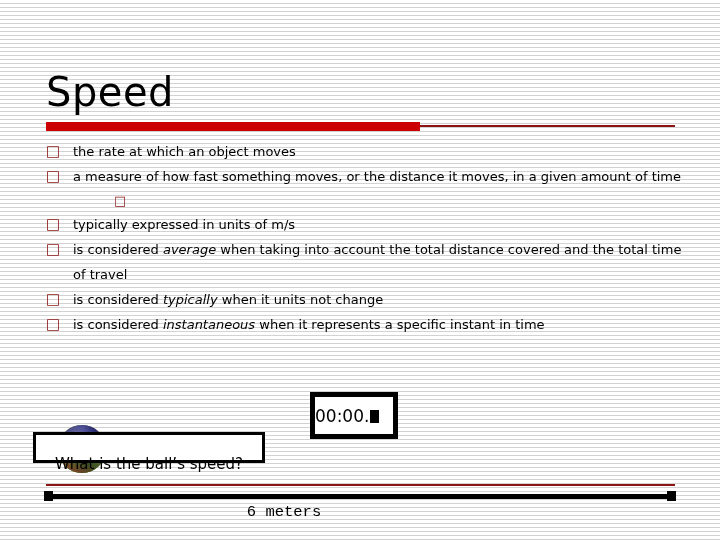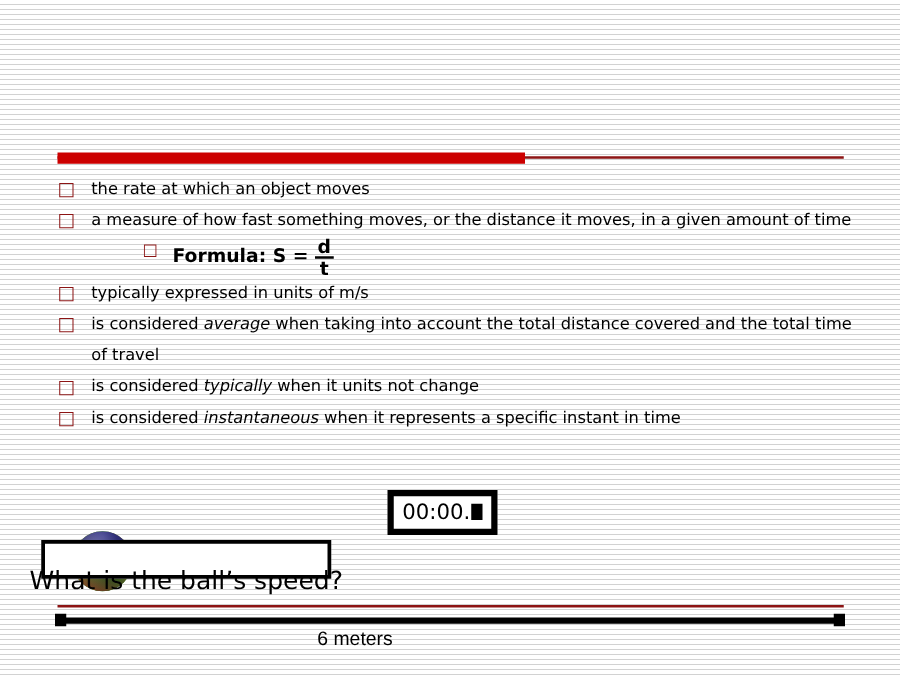--- a/index.html
+++ b/index.html
@@ -131,27 +131,26 @@
     padding-top: 1px;
     font-weight: bold;
   }
 
   
   #timer {
     position: absolute;
     left: 310px;
     top: 392px;
     width: 88px;
-    height: 36px;
+    height: 47px;
     background-color: #ffffff;
     border: 5px solid #000000;
     box-sizing: border-box;
     display: flex;
     align-items: center;
-    justify-content: center;
   }
   #timer-text {
     font-family: "DejaVu Sans", sans-serif;
     font-size: 17px;
     color: #000000;
     letter-spacing: 0px;
     white-space: nowrap;
   }
   #timer-cursor {
     display: inline-block;
@@ -208,21 +207,21 @@
     height: 31px;
     background-color: #ffffff;
     border: 3px solid #000000;
     box-sizing: border-box;
     display: flex;
     align-items: center;
     justify-content: center;
   }
   #question-text {
     font-family: "DejaVu Sans", sans-serif;
-    font-size: 20px;
+    font-size: 15px;
     color: #000000;
     white-space: nowrap;
     margin-top: 32px;
   }
 
   
   #ground-line {
     position: absolute;
     left: 46px;
     top: 484px;
@@ -256,49 +255,49 @@
   }
   #measure .cap-left  { left: 0px; }
   #measure .cap-right { right: 0px; }
 
   #measure-label {
     position: absolute;
     left: 0px;
     top: 503px;
     width: 568px;
     text-align: center;
-    font-family: Liberation Sans, sans-serif;
+    font-family: Liberation Mono, monospace;
     font-size: 15.5px;
     color: #000000;
   }
 </style>
 </head>
 <body>
 
 <div id="slide">
 
+  <div id="title">Speed</div>
 
   <div id="divider-thin"></div>
   <div id="divider-thick"></div>
 
   <div id="body">
 
     <div class="bullet-row lvl1">
       <span class="bul-mark">□</span>
       <span class="bul-text">the rate at which an object moves</span>
     </div>
 
     <div class="bullet-row lvl1">
       <span class="bul-mark">□</span>
       <span class="bul-text">a measure of how fast something moves, or the distance it moves, in a given amount of time</span>
     </div>
 
     <div class="bullet-row lvl2">
       <span class="bul-mark">□</span>
-      <span class="bul-text"><span>Formula:  S  =  </span><span class="frac"><span class="num">d</span><span class="den">t</span></span></span>
     </div>
 
     <div class="bullet-row lvl1">
       <span class="bul-mark">□</span>
       <span class="bul-text">typically expressed in units of m/s</span>
     </div>
 
     <div class="bullet-row lvl1">
       <span class="bul-mark">□</span>
       <span class="bul-text"><span>is considered </span><i>average</i><span> when taking into account the total distance covered and the total time of travel</span></span>

